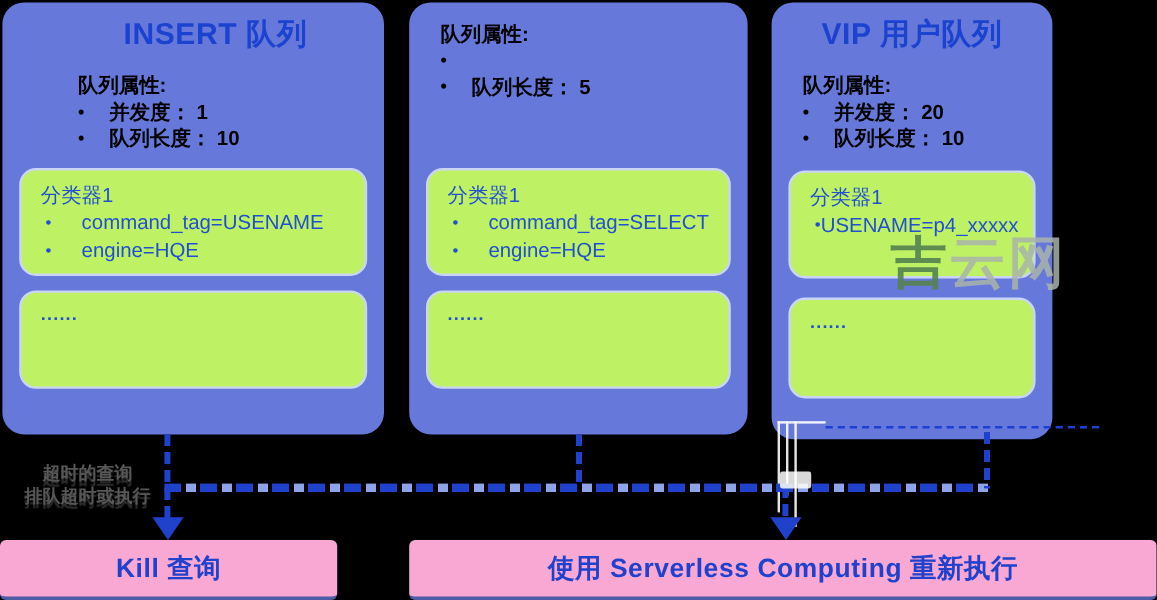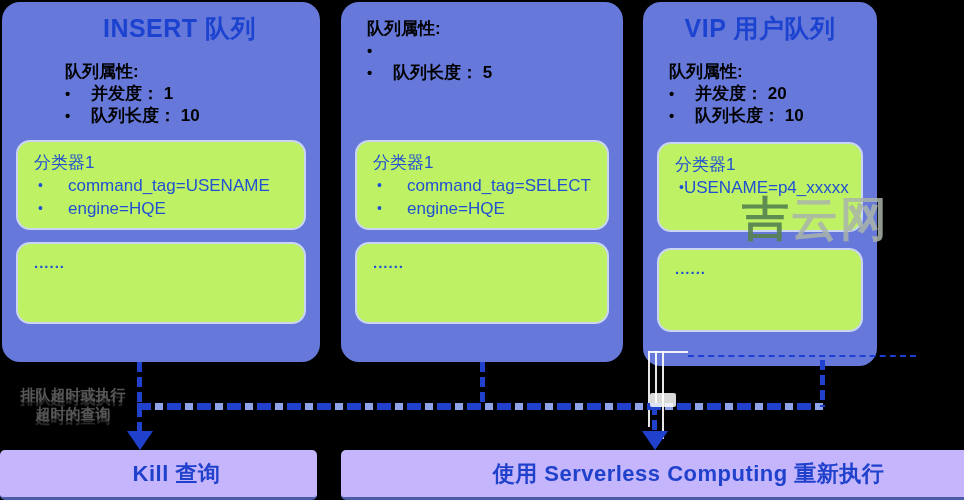--- a/index.html
+++ b/index.html
@@ -34,21 +34,21 @@
   .wline{position:absolute;background:rgba(255,255,255,.9);z-index:2;}
   .wblob{position:absolute;background:rgba(255,255,255,.85);border-radius:2px;z-index:4;}
 
   
   .ghost{position:absolute;color:#575757;z-index:6;filter:blur(.3px);}
   .ghost div{text-shadow:0 4px 1px rgba(87,87,87,.55);}
   .label-kill{left:14px;top:385px;width:118px;text-align:center;font-size:15px;line-height:19px;font-weight:bold;}
   .label-serverless{left:284px;top:418px;width:340px;font-size:16px;font-weight:bold;text-shadow:0 3px 1px rgba(87,87,87,.5);}
 
   
-  .action-bar{position:absolute;top:450px;height:47px;background:#c4b5fd;border-bottom:3px solid #4d5ca6;border-radius:5px;display:flex;align-items:center;justify-content:center;font-size:22px;font-weight:bold;color:#2041cb;letter-spacing:.5px;z-index:1;padding-left:36px;}
+  .action-bar{position:absolute;top:450px;height:47px;background:#f9a8d4;border-bottom:3px solid #4d5ca6;border-radius:5px;display:flex;align-items:center;justify-content:center;font-size:22px;font-weight:bold;color:#2041cb;letter-spacing:.5px;z-index:1;}
 </style>
 </head>
 <body>
 
 <div id="stage">
 
   <div class="panel" style="left:2px;width:281px;padding-left:37px;">
     <div class="panel-title">INSERT 队列</div>
     <div class="attrs">
       <div class="attrs-label">队列属性:</div>
@@ -144,22 +144,22 @@
 
   <div class="hdash" style="left:137px;top:403px;width:688px;"></div>
 
   <div class="vdash" style="left:652px;top:405px;height:28px;"></div>
   <div class="arrowhead" style="left:642px;top:431px;"></div>
 
   <div class="vdash" style="left:820px;top:360px;height:47px;"></div>
   <div class="thindash" style="left:688px;top:355px;width:228px;"></div>
 
   <div class="ghost label-kill">
+    <div>超时的查询</div>
     <div>排队超时或执行</div>
-    <div>超时的查询</div>
   </div>
 
   <div class="action-bar" style="left:0;width:281px;">
     <span>Kill 查询</span>
   </div>
   <div class="action-bar" style="left:341px;width:623px;">
     <span>使用 Serverless Computing 重新执行</span>
   </div>
 
 </div>

